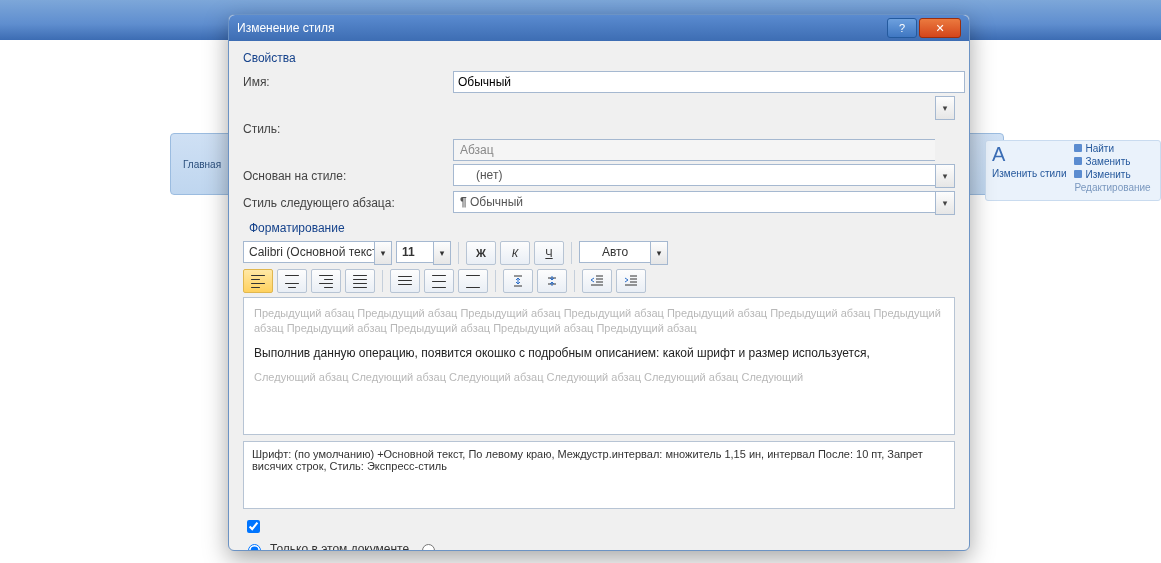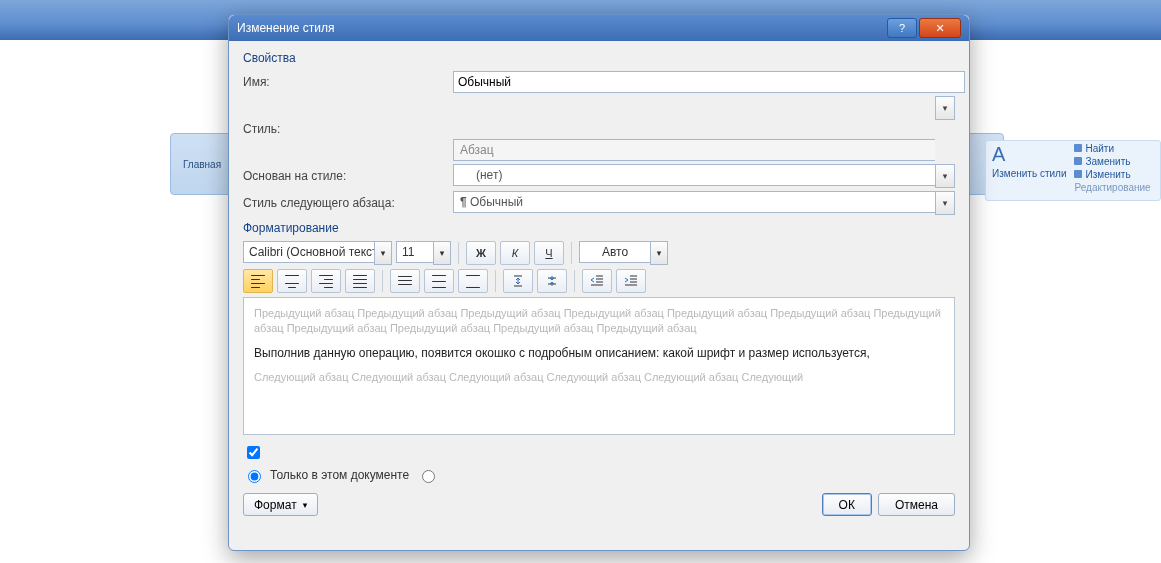--- a/index.html
+++ b/index.html
@@ -123,29 +123,29 @@
           <div class="combo">
             <div class="cval">
               <span class="pilcrow">¶</span>&nbsp;
               <span>Обычный</span>
             </div>
             <div class="cbtn">▾</div>
           </div>
         </div>
       </div>
 
-      <div class="section-title" style="margin-top:6px;">Форматирование</div>
+      <div class="section-title" style="margin-top:6px;margin-left:6px;">Форматирование</div>
 
       <div class="toolbar">
         <div class="tb-select">
           <div class="v" style="width:120px;overflow:hidden;white-space:nowrap;">Calibri (Основной текст)</div>
           <div class="dd">▾</div>
         </div>
         <div class="tb-select">
-          <div class="v" style="width:26px;">11</div>
+          <div class="v" style="width:26px;font-weight:bold;">11</div>
           <div class="dd">▾</div>
         </div>
         <div class="sep"></div>
         <div class="tb-btn">
             <b>Ж</b>
           </div>
         <div class="tb-btn">
             <i>К</i>
           </div>
         <div class="tb-btn">
@@ -239,20 +239,21 @@
             </svg>
         </div>
       </div>
 
       <div class="preview">
         <div class="ghost">Предыдущий абзац Предыдущий абзац Предыдущий абзац Предыдущий абзац Предыдущий абзац Предыдущий абзац Предыдущий абзац Предыдущий абзац Предыдущий абзац Предыдущий абзац Предыдущий абзац</div>
         <div class="sample">Выполнив данную операцию, появится окошко с подробным описанием: какой шрифт и размер используется,</div>
         <div class="ghost">Следующий абзац Следующий абзац Следующий абзац Следующий абзац Следующий абзац Следующий</div>
       </div>
 
+      <div class="descbox">Шрифт: (по умолчанию) +Основной текст, По левому краю, Междустр.интервал:  множитель 1,15 ин, интервал После:  10 пт, Запрет висячих строк, Стиль: Экспресс-стиль</div>
 
       <div class="checks">
         <label>
           <input type="checkbox" checked="" style="">
         </label>
         <div class="radio-row">
           <label>
             <input type="radio" name="scope" checked="" style="">
             <span>Только в этом документе</span>
           </label>

